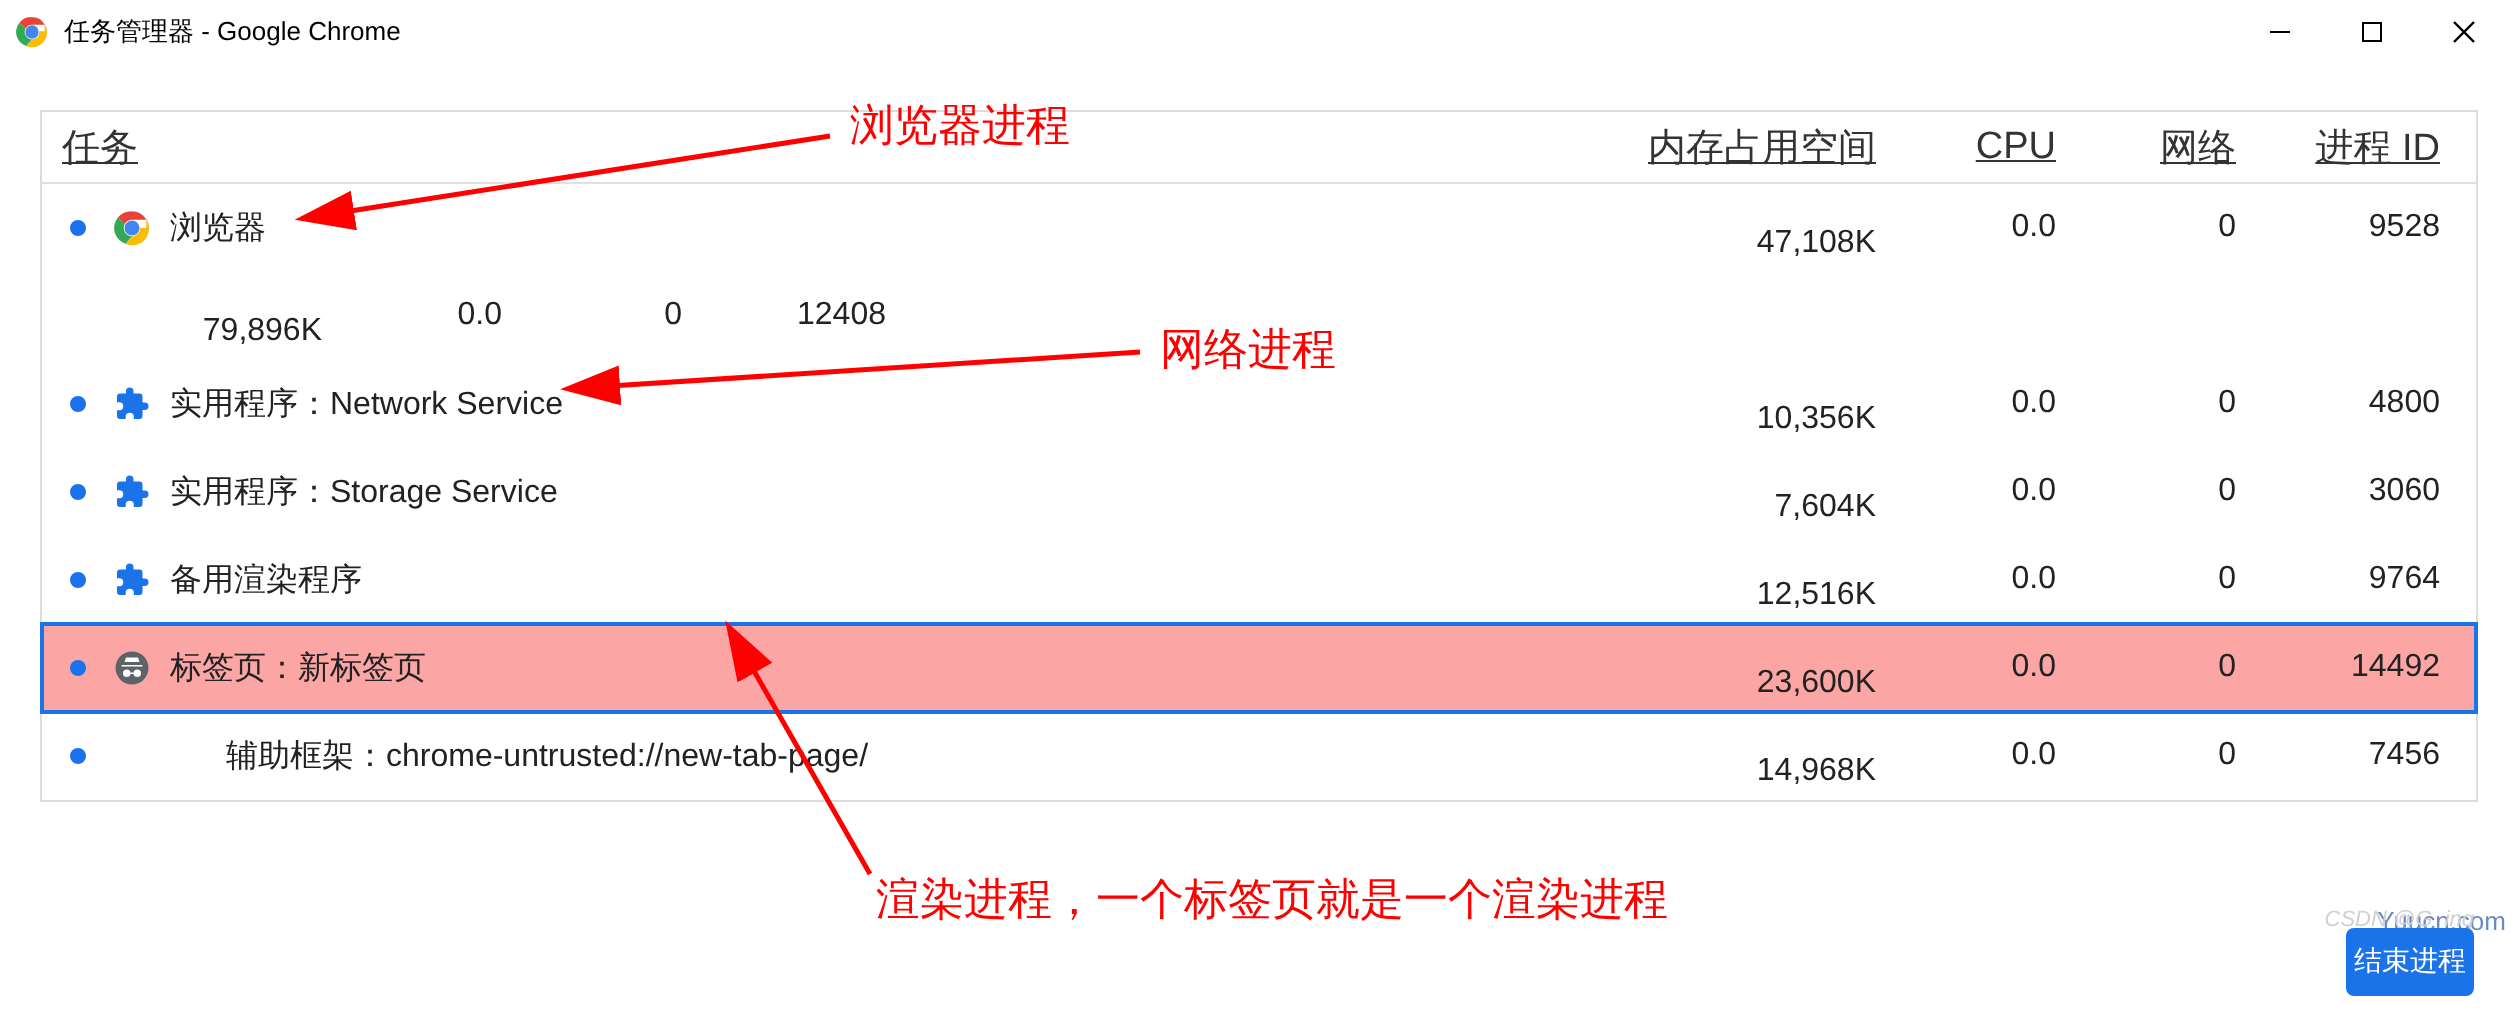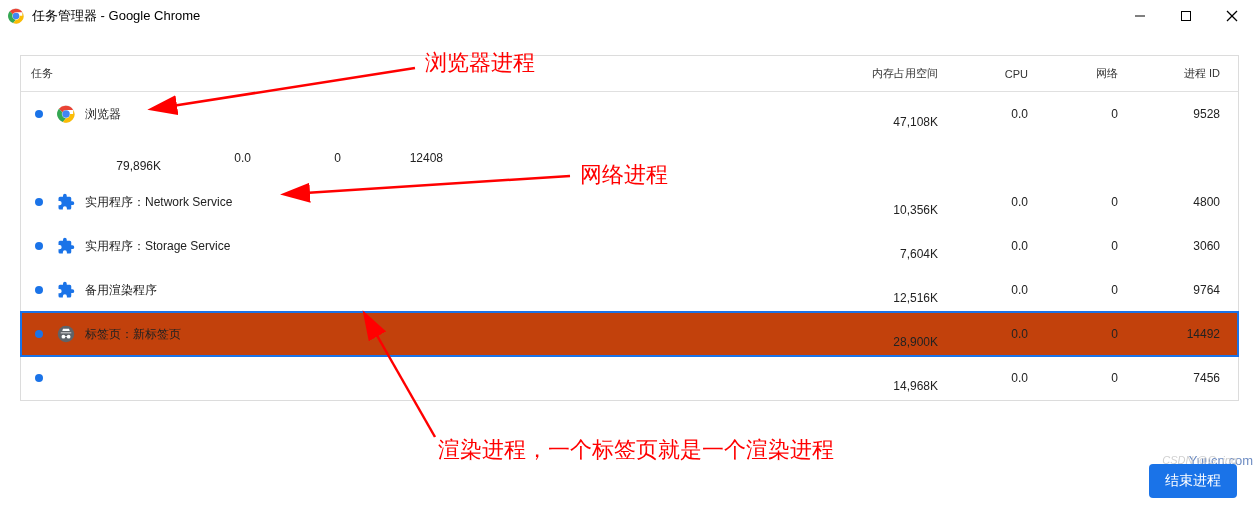--- a/index.html
+++ b/index.html
@@ -28,43 +28,43 @@
       left: 20px; right: 20px; top: 55px;
       border: 1px solid #dcdcdc;
       background: #fff;
     }
     .header-row { display:flex; height: 36px; border-bottom: 1px solid #e0e0e0; align-items: center; }
     .col-task { flex: 1; padding-left: 10px; }
     .col-mem { width: 150px; text-align: right; padding-right: 10px; }
     .col-cpu { width: 90px; text-align: right; padding-right: 10px; }
     .col-net { width: 90px; text-align: right; padding-right: 10px; }
     .col-pid { width: 110px; text-align: right; padding-right: 18px; }
-    .header-row > div { font-size: 11px; color: #333; }
+    .header-row > div { font-size: 19px; color: #333; text-decoration: underline; }
     .row {
       display:flex; align-items: center; height: 44px;
-      font-size: 12px; color: #222;
+      font-size: 16px; color: #222;
     }
     .row.selected {
-      background: #c2410c;
+      background: #fca5a5;
       outline: 2px solid #1a73e8;
       outline-offset: -1px;
     }
     .row .task-cell { flex:1; display:flex; align-items:center; padding-left: 14px; min-width:0; }
     .row .mem { width:150px; text-align:right; padding-right:10px;margin-top:15px; }
     .row .cpu { width:90px; text-align:right; padding-right:10px; }
     .row .net { width:90px; text-align:right; padding-right:10px; }
     .row .pid { width:110px; text-align:right; padding-right:18px; }
     .bullet { width:8px; height:8px; background:#1a73e8; border-radius:50%; margin-right:14px; flex-shrink:0; }
     .task-icon { width:18px; height:18px; margin-right:10px; flex-shrink:0; display:flex; align-items:center; justify-content:center; }
     .task-name { white-space: nowrap; overflow: hidden; text-overflow: ellipsis; }
     .indent { margin-left: 28px; }
     .end-btn {
       position: absolute; right: 22px; bottom: 18px;
       background: #1a73e8; color:#fff; border:none;
-      padding: 8px 16px; font-size:14px; border-radius:4px;
+      padding: 8px 4px; font-size:14px; border-radius:4px;
       cursor:pointer;
     }
     .watermark {
       position:absolute; right: 6px; bottom: 48px;
       color:#2e5aa8; font-size:13px; opacity:0.7;
     }
     .credit {
       position:absolute; right: 22px; bottom: 50px;
       color:#d0d0d0; font-size:11px;font-style:italic;
     }
@@ -190,29 +190,30 @@
         <div class="task-cell">
           <span class="bullet"></span>
           <span class="task-icon">
             <svg viewBox="0 0 24 24">
               <circle cx="12" cy="12" r="11" fill="#5f6368"></circle>
               <path fill="#fff" d="M7 8l1-3h8l1 3H7zm-2 2h14v1H5v-1zm3.5 3a2.5 2.5 0 1 0 0 5 2.5 2.5 0 0 0 0-5zm7 0a2.5 2.5 0 1 0 0 5 2.5 2.5 0 0 0 0-5zM11 15h2v1h-2z"></path>
             </svg>
           </span>
           <span class="task-name">标签页：新标签页</span>
         </div>
-        <div class="mem">28,900K</div>
+        <div class="mem">23,600K</div>
         <div class="cpu">0.0</div>
         <div class="net">0</div>
         <div class="pid">14492</div>
       </div>
       <div class="row">
         <div class="task-cell">
           <span class="bullet"></span>
           <span class="task-icon indent"></span>
+          <span class="task-name">辅助框架：chrome-untrusted://new-tab-page/</span>
         </div>
         <div class="mem">14,968K</div>
         <div class="cpu">0.0</div>
         <div class="net">0</div>
         <div class="pid">7456</div>
       </div>
     </div>
 </div>
 
 <svg width="1259" height="516" style="position:absolute;left:0;top:0;pointer-events:none">

